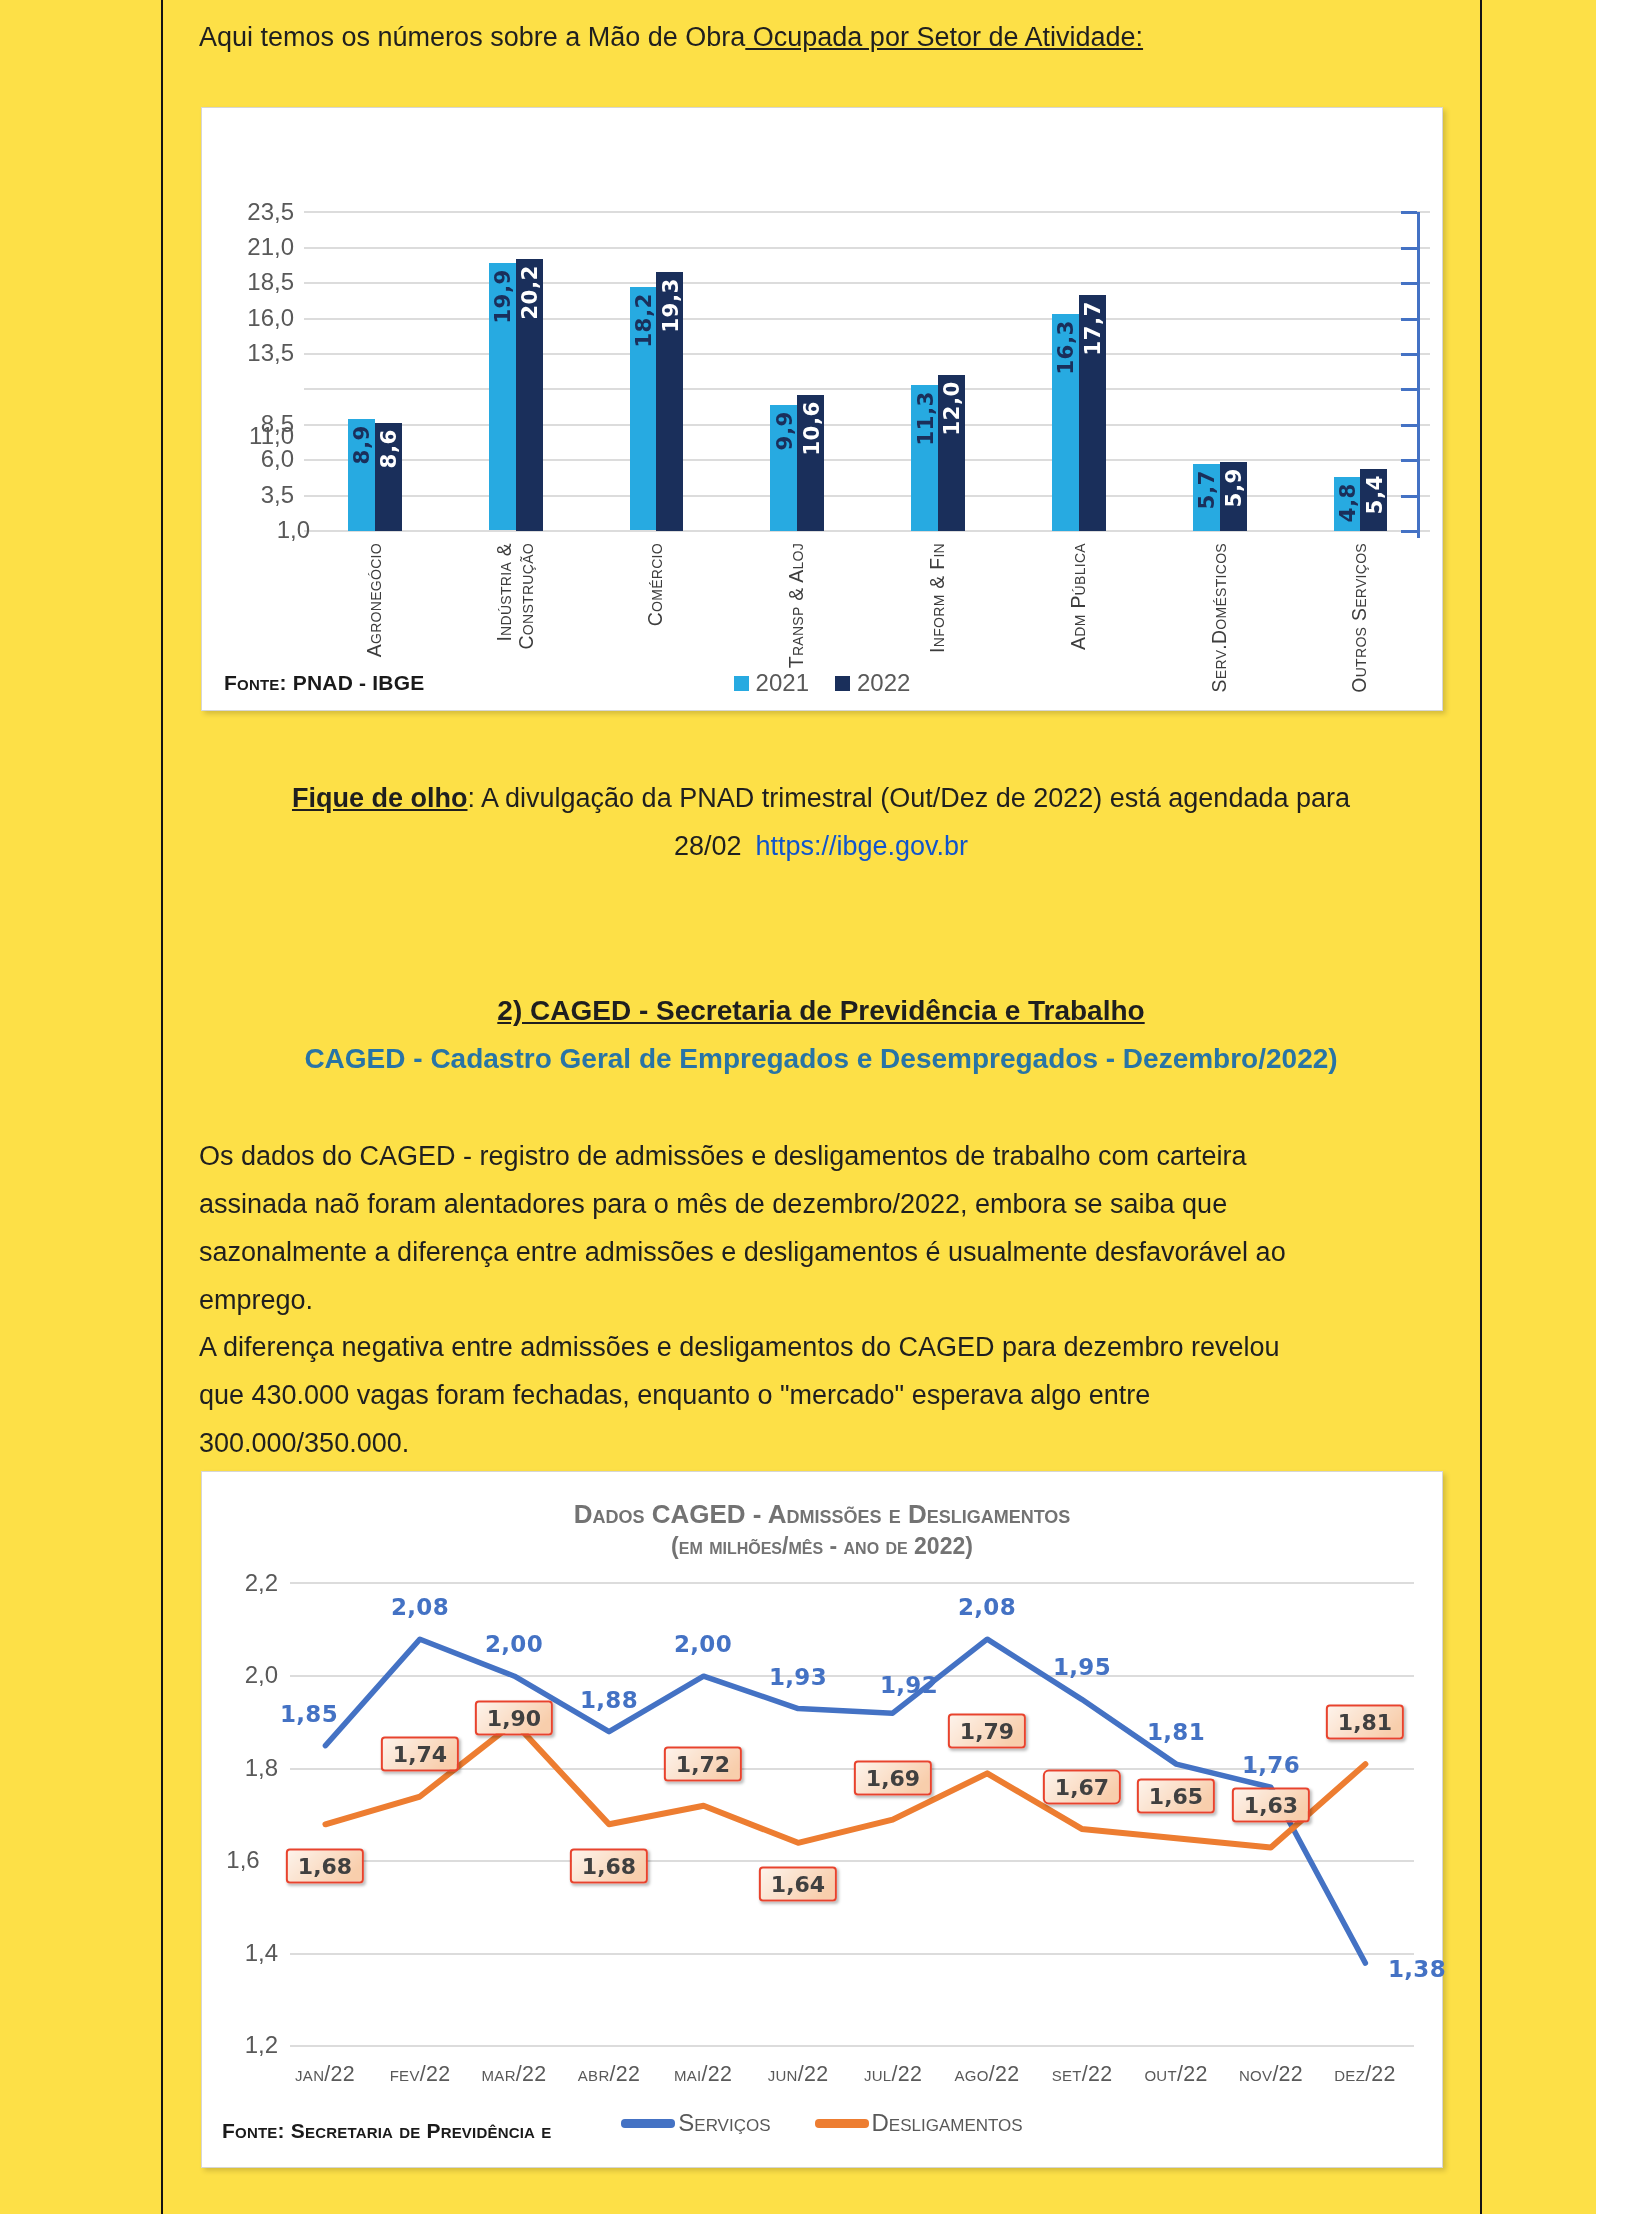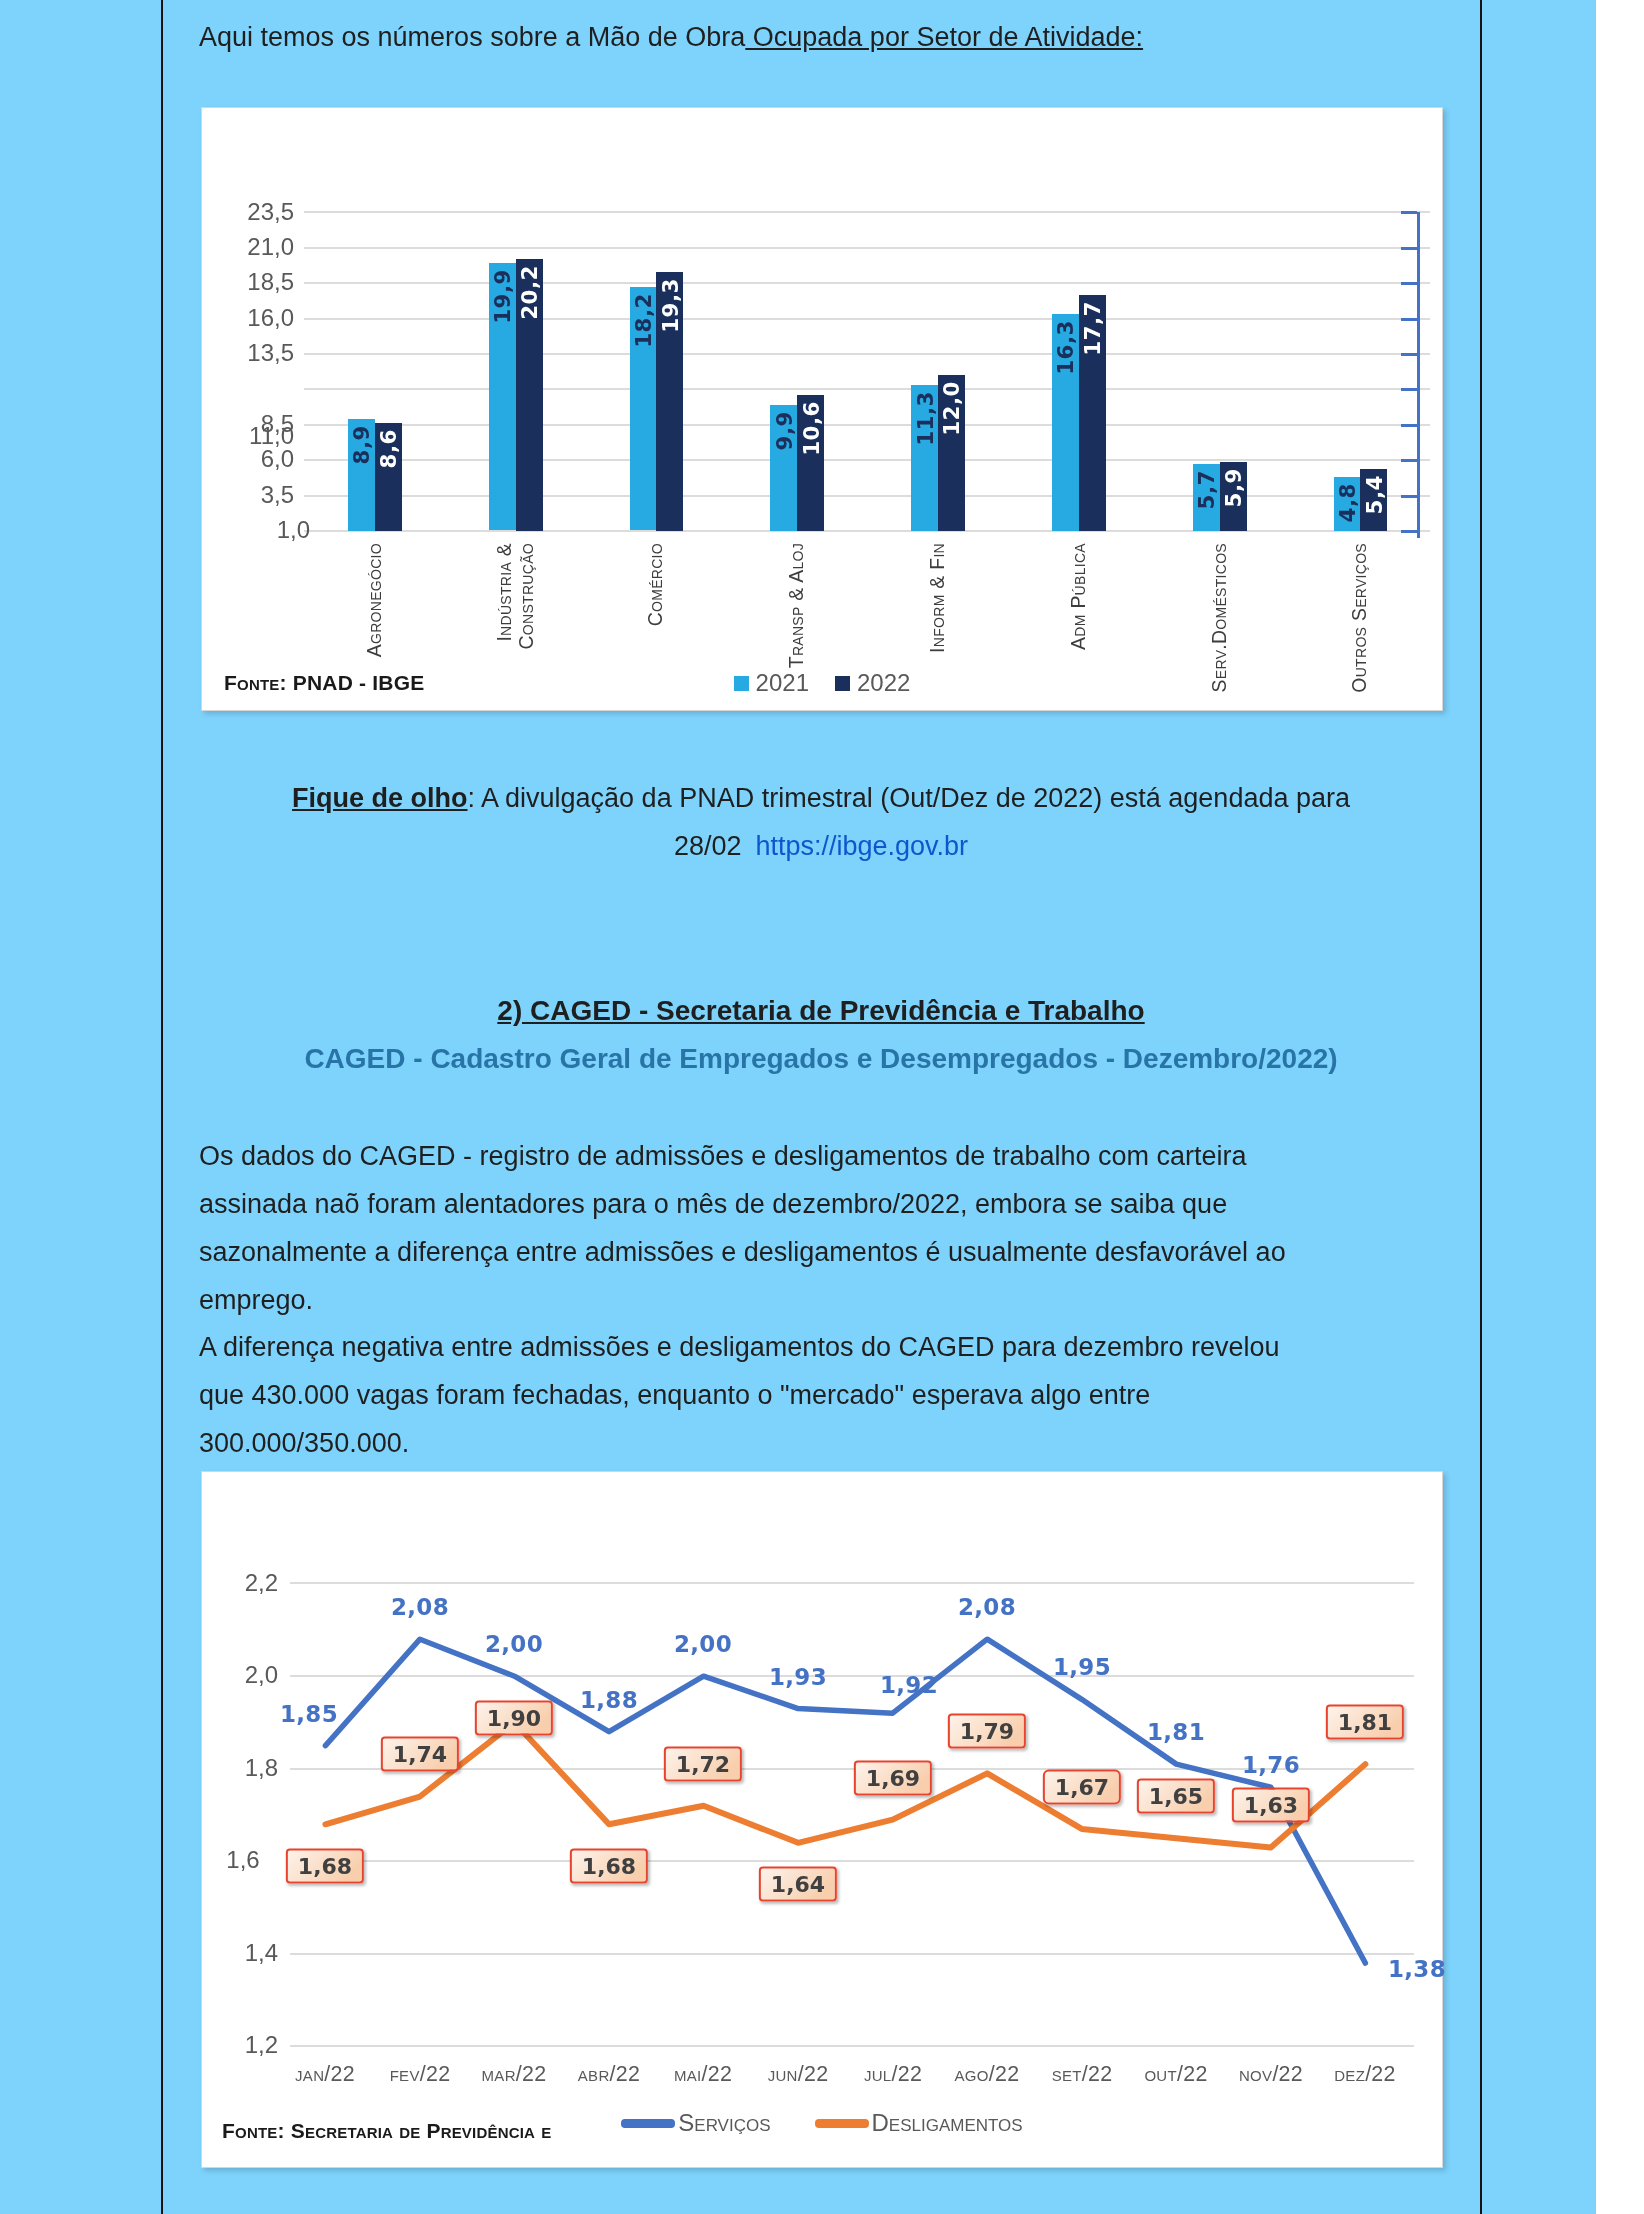--- a/index.html
+++ b/index.html
@@ -1,17 +1,17 @@
 <!DOCTYPE html>
 <html><head>
 <meta charset="utf-8">
 <style>
 *{margin:0;padding:0;box-sizing:border-box}
 body{font-family:"Liberation Sans",sans-serif;background:#fff;color:#1f1f1f}
-.page{position:relative;width:1596px;height:2215px;background:#7dd3fc;overflow:hidden}
+.page{position:relative;width:1596px;height:2215px;background:#fde047;overflow:hidden}
 .frame{position:absolute;top:0;bottom:0;width:2px;background:#141414}
 .frame-left{left:161px}
 .frame-right{left:1480px}
 .block{position:absolute;left:199px;width:1244px}
 .intro{top:22px;font-size:27px}
 .intro .u{text-decoration:underline}
 .card{position:absolute;left:201px;width:1242px;background:#fff;border:1px solid #d6d6d6;box-shadow:3px 3px 5px rgba(0,0,0,.16)}
 .card1{top:107px;height:604px}
 .card2{top:1471px;height:697px}
 .c-title{position:absolute;top:26px;left:0;width:100%;text-align:center;color:#737373;font-variant:small-caps;font-weight:600;font-size:26px;line-height:1.3;z-index:3}
@@ -201,20 +201,24 @@
 
   <p class="block para para1">Os dados do CAGED - registro de admissões e desligamentos de trabalho com carteira
 assinada naõ foram alentadores para o mês de dezembro/2022, embora se saiba que
 sazonalmente a diferença entre admissões e desligamentos é usualmente desfavorável ao
 emprego.</p>
   <p class="block para para2">A diferença negativa entre admissões e desligamentos do CAGED para dezembro revelou
 que 430.000 vagas foram fechadas, enquanto o "mercado" esperava algo entre
 300.000/350.000.</p>
 
   <section class="card card2" id="card2">
+    <div class="c-title">
+      <div>Dados CAGED - Admissões e Desligamentos</div>
+      <div class="sub2">(em milhões/mês - ano de 2022)</div>
+    </div>
     <div class="fonte">Fonte: Secretaria de Previdência e</div>
     <div class="legend" id="legend2">
         <div class="lg2-item">
           <div class="lg2-dash" style="background: rgb(68, 114, 196);"></div>
           <div class="lg2-t">Serviços</div>
         </div>
         <div class="lg2-item">
           <div class="lg2-dash" style="background: rgb(237, 125, 49);"></div>
           <div class="lg2-t">Desligamentos</div>
         </div>

